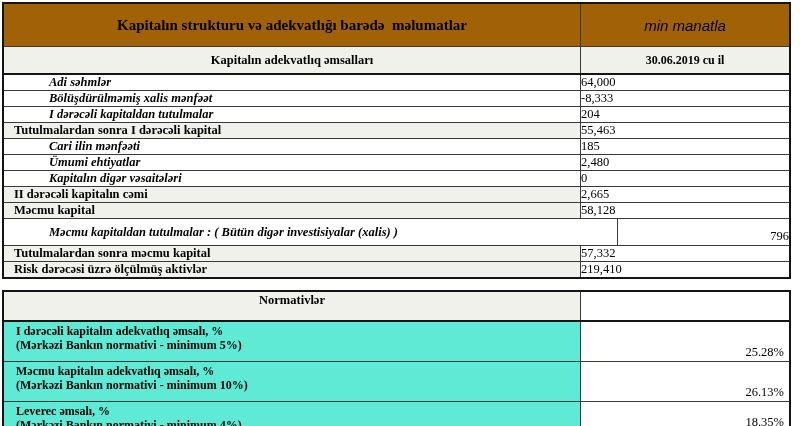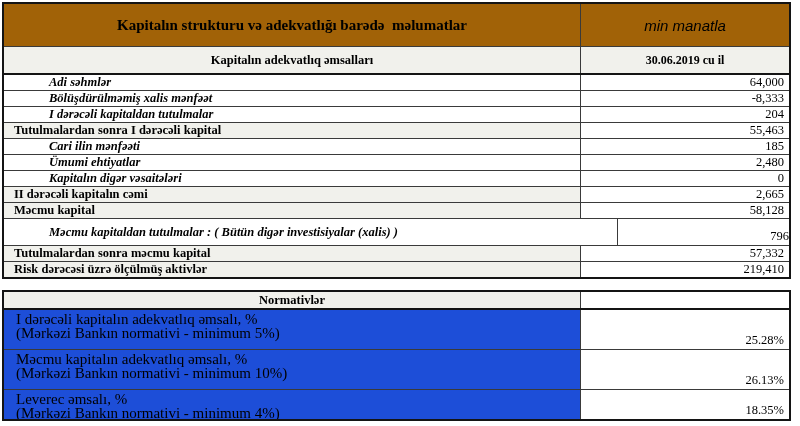--- a/index.html
+++ b/index.html
@@ -30,35 +30,35 @@
 
   
   .h-sub{height:26px;}
   .h-sub .lc,.h-sub .rc{background:#f1f1ec;text-align:center;}
   .h-sub .lc{font-weight:bold;font-size:12.5px;line-height:26px;}
   .h-sub .rc{font-weight:bold;font-size:12px;line-height:26px;}
 
   
   .h-data{height:15px;}
   .h-data .lc{font-size:12.5px;line-height:15px;}
-  .h-data .rc{font-size:12.5px;line-height:15px;text-align:right;padding-right:5px;}
+  .h-data .rc{font-size:12.5px;line-height:15px;}
   .lbl-item{font-weight:bold;font-style:italic;padding-left:45px;}
   .lbl-total{font-weight:bold;padding-left:10px;background:#f1f1ec;}
 
   
   .h-tall{height:26px;gap:37px;}
   .h-tall .lc{font-size:12.5px;font-weight:bold;font-style:italic;display:flex;align-items:center;padding-left:45px;}
   .h-tall .rc{font-size:12.5px;display:flex;align-items:flex-end;justify-content:flex-end;padding:0 0 1px 0;}
 
   
-  .h-nhead{height:16px;}
+  .h-nhead{height:28px;}
   .h-nhead .lc{background:#f1f1ec;text-align:center;font-weight:bold;font-size:12.5px;line-height:16px;}
   .h-nhead .rc{background:#fff;}
   .norm{min-height:20px;}
-  .norm .lc{background:#1d4ed8;padding:2px 0 0 12px;font-weight:normal;font-size:15px;line-height:14px;}
+  .norm .lc{background:#5eead4;padding:2px 0 0 12px;font-weight:bold;font-size:12px;line-height:14px;}
   .norm .rc{display:flex;align-items:flex-end;justify-content:flex-end;font-size:12.5px;padding:16px 5px 1px 0;}
   .n1{height:39px;}
   .n2{height:39px;}
   .n3{height:29px;}
 </style>
 </head>
 <body>
 
 <div class="wrap">
 

